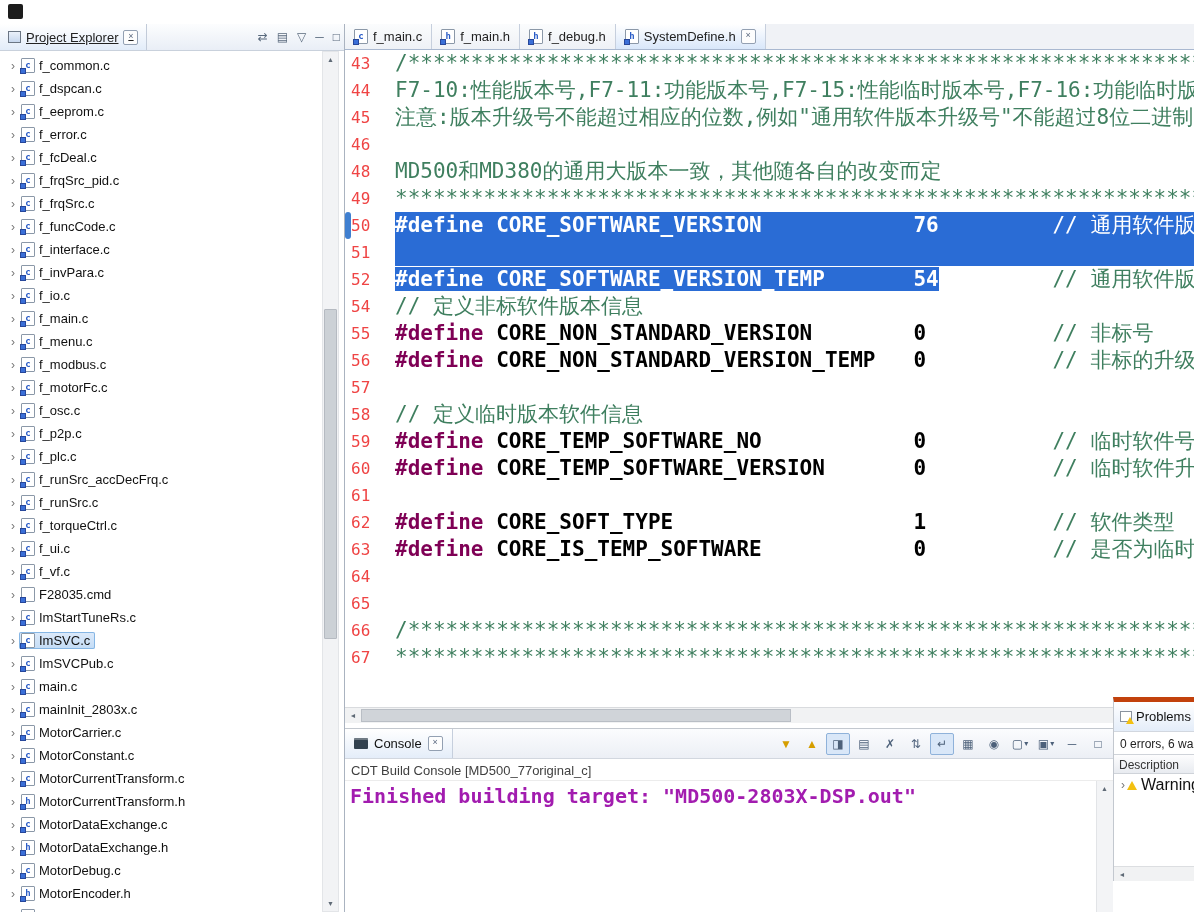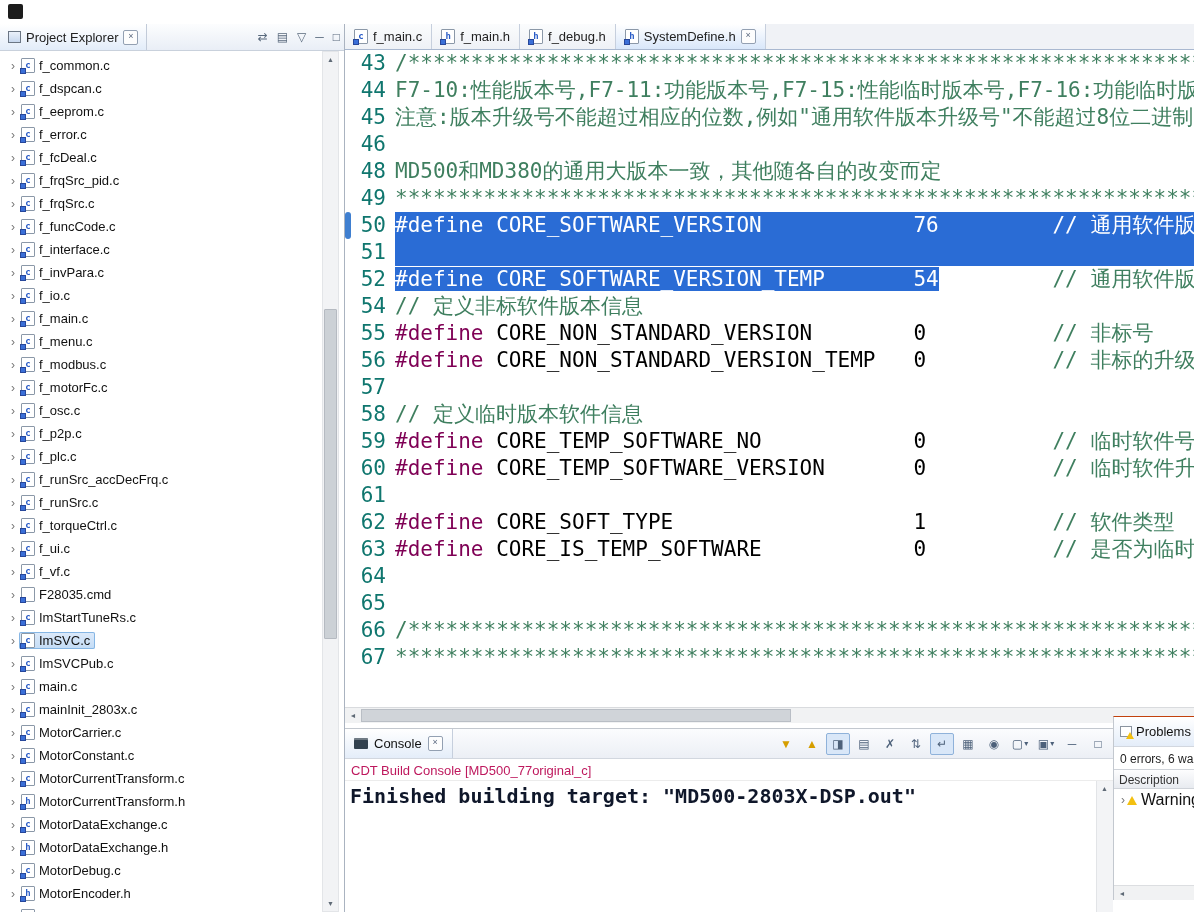--- a/index.html
+++ b/index.html
@@ -17,21 +17,21 @@
     background:linear-gradient(#ffffff,#e4edf9);border-right:1px solid #c6cfdd;font-size:13px;}
   .tab-close{display:inline-block;width:13px;height:13px;border:1px solid #93a0b2;border-radius:2px;
     font-size:9px;line-height:11px;text-align:center;color:#5c6a80;background:#fdfdfd;}
 
   
   .pe-panel{position:absolute;left:0;top:24px;width:345px;height:888px;border-right:1px solid #aab3c0;
     box-sizing:border-box;background:#fff;}
   .view-header{position:absolute;left:0;top:0;right:0;height:27px;
     background:linear-gradient(#fcfdfe,#e9eef6);border-bottom:1px solid #c9d1dc;box-sizing:border-box;}
   .view-tab{display:inline-flex;align-items:center;height:26px;padding:0 8px;gap:5px;
-    background:linear-gradient(#ffffff,#e2ecf9);border-right:1px solid #c2cbd9;font-size:13px;color:#222;}
+    background:linear-gradient(#ffffff,#e2ecf9);border-right:1px solid #c2cbd9;font-size:13px;color:#222;text-decoration:underline;}
   .pe-glyph{width:13px;height:12px;border:1px solid #6b7684;box-sizing:border-box;
     background:linear-gradient(#eaf1fa,#c7d8ee);}
   .view-toolbar{position:absolute;right:4px;top:0;height:26px;display:flex;align-items:center;gap:9px;}
   .tb-icon{font-size:12px;color:#5a6a7d;}
 
   .tree{position:absolute;left:0;top:27px;right:0;bottom:0;overflow:hidden;padding-top:3px;}
   .tree-item{display:flex;align-items:center;height:23px;}
   .chev{width:12px;margin-left:7px;font-size:12px;color:#777;text-align:center;line-height:12px;}
   .sel-box{display:flex;align-items:center;gap:4px;padding:1px 5px 1px 2px;border-radius:2px;}
   .tree-item.selected .sel-box{background:linear-gradient(#ddeafa,#c3dcf6);box-shadow:0 0 0 1px #86b6e4 inset;}
@@ -56,57 +56,57 @@
   .etab{display:flex;align-items:center;gap:5px;padding:0 9px;font-size:13px;color:#222;
     border-right:1px solid #c6cfdd;background:linear-gradient(#fbfcfd,#eef1f6);white-space:nowrap;}
   .etab.active{background:linear-gradient(#ffffff,#d9e7fa);}
 
   
   .editor{position:absolute;left:345px;top:50px;width:849px;height:657px;overflow:hidden;
     background:#fff;font-family:"DejaVu Sans Mono",monospace;}
   .code-line{display:flex;height:27px;align-items:stretch;}
   .gutter-marker{width:6px;flex:none;}
   .gutter-marker.on{background:#3f7fd0;border-radius:3px;}
-  .line-num{width:44px;flex:none;padding-right:9px;box-sizing:border-box;text-align:right;
-    font-size:21px;line-height:27px;color:#0f766e;}
+  .line-num{width:44px;flex:none;padding-right:9px;box-sizing:border-box;text-align:left;
+    font-size:16px;line-height:27px;color:#ef4444;}
   .line-text{flex:1;white-space:pre;font-size:21px;line-height:27px;color:#000;overflow:hidden;}
   .line-text.sel-full{background:var(--sel-bg);}
   .seg-c{color:var(--comment);}
-  .seg-d{color:var(--directive);font-weight:normal;}
-  .seg-p{color:#000;}
+  .seg-d{color:var(--directive);font-weight:bold;}
+  .seg-p{color:#000;font-weight:bold;}
   .seg-sel{background:var(--sel-bg);color:var(--sel-fg) !important;}
 
   .editor-hscroll{position:absolute;left:345px;top:707px;width:849px;height:16px;background:#f1f2f3;
     border-top:1px solid #d9dbde;box-sizing:border-box;}
   .hs-btn{position:absolute;left:0;top:0;width:16px;height:15px;font-size:7px;line-height:15px;
     text-align:center;color:#5f6a76;}
   .hthumb{position:absolute;left:16px;top:1px;height:13px;width:430px;background:#d0d4d9;
     border:1px solid #b9bec5;box-sizing:border-box;}
 
   
   .console-panel{position:absolute;left:345px;top:728px;width:768px;height:184px;background:#fff;
     border-top:1px solid #c3c8cf;box-sizing:border-box;}
   .console-glyph{width:14px;height:11px;background:#32414f;border-radius:1px;
     box-shadow:inset 0 2px 0 rgba(255,255,255,.3);}
   .console-toolbar{position:absolute;right:3px;top:0;height:29px;display:flex;align-items:center;gap:2px;}
   .ct-icon{min-width:18px;height:20px;display:flex;align-items:center;justify-content:center;
     font-size:12px;color:#4d617a;border:1px solid transparent;border-radius:2px;padding:0 2px;}
   .ct-icon.pressed{background:#d9e7f8;border-color:#8fb2da;}
   .dd{font-size:8px;margin-left:1px;color:#4d617a;}
-  .console-sub{position:absolute;left:0;top:30px;right:0;height:22px;font-size:13px;color:#be185d;
+  .console-sub{position:absolute;left:0;top:30px;right:0;height:22px;font-size:13px;color:#404040;
     padding:4px 0 0 6px;box-sizing:border-box;border-bottom:1px solid #ececec;background:#fff;white-space:nowrap;}
   .console-out{position:absolute;left:0;top:52px;right:17px;bottom:0;padding:3px 0 0 5px;overflow:hidden;}
   .console-line{height:27px;white-space:pre;font-family:"DejaVu Sans Mono",monospace;
-    font-size:20px;font-weight:bold;color:#0f172a;}
+    font-size:20px;font-weight:bold;color:#a21caf;}
   .console-vscroll{position:absolute;right:0;top:52px;width:17px;bottom:0;background:#f3f4f6;
     border-left:1px solid #e2e4e7;box-sizing:border-box;}
 
   
-  .problems-panel{position:absolute;left:1113px;top:716px;width:81px;height:184px;background:#fff;
-    border-top:1px solid #c2410c;border-left:1px solid #c3c8cf;box-sizing:border-box;overflow:hidden;}
+  .problems-panel{position:absolute;left:1113px;top:697px;width:81px;height:184px;background:#fff;
+    border-top:5px solid #c2410c;border-left:1px solid #c3c8cf;box-sizing:border-box;overflow:hidden;}
   .problems-glyph{position:relative;width:12px;height:11px;border:1px solid #8a939f;background:#fff;
     box-sizing:border-box;flex:none;}
   .problems-glyph .mini-tri{position:absolute;right:-3px;bottom:-3px;width:0;height:0;
     border-left:4px solid transparent;border-right:4px solid transparent;border-bottom:7px solid #f3c011;}
   .problems-summary{position:absolute;top:30px;left:0;right:0;height:22px;font-size:12px;color:#222;
     padding:5px 0 0 6px;box-sizing:border-box;white-space:nowrap;}
   .problems-colhead{position:absolute;top:52px;left:0;right:0;height:20px;
     background:linear-gradient(#fdfdfe,#e8ebf0);border-top:1px solid #cfd3d9;border-bottom:1px solid #cfd3d9;
     font-size:12px;color:#333;padding:3px 0 0 5px;box-sizing:border-box;white-space:nowrap;}
   .problems-rows{position:absolute;top:72px;left:0;right:0;bottom:15px;overflow:hidden;}

